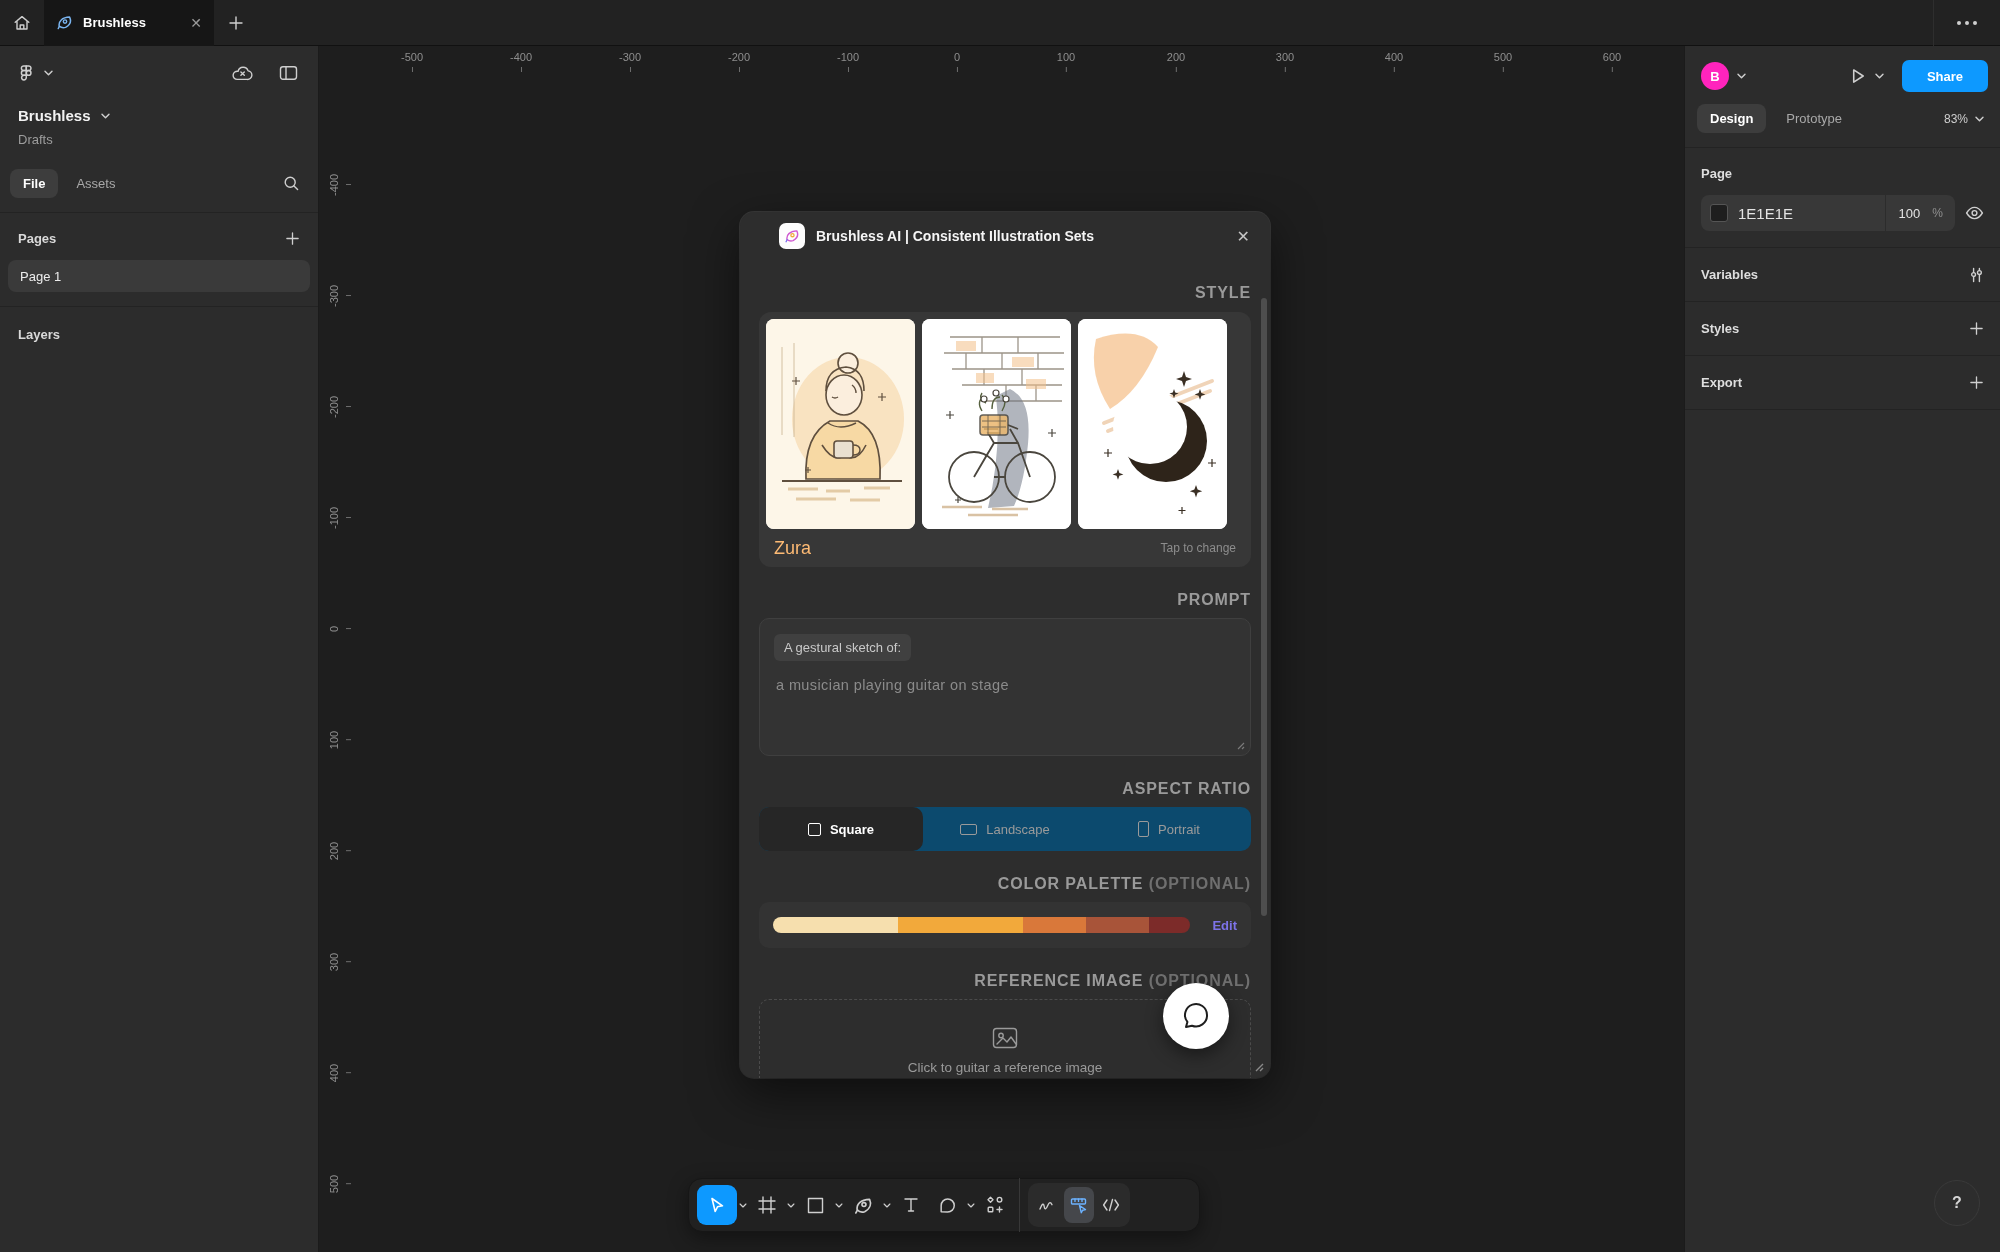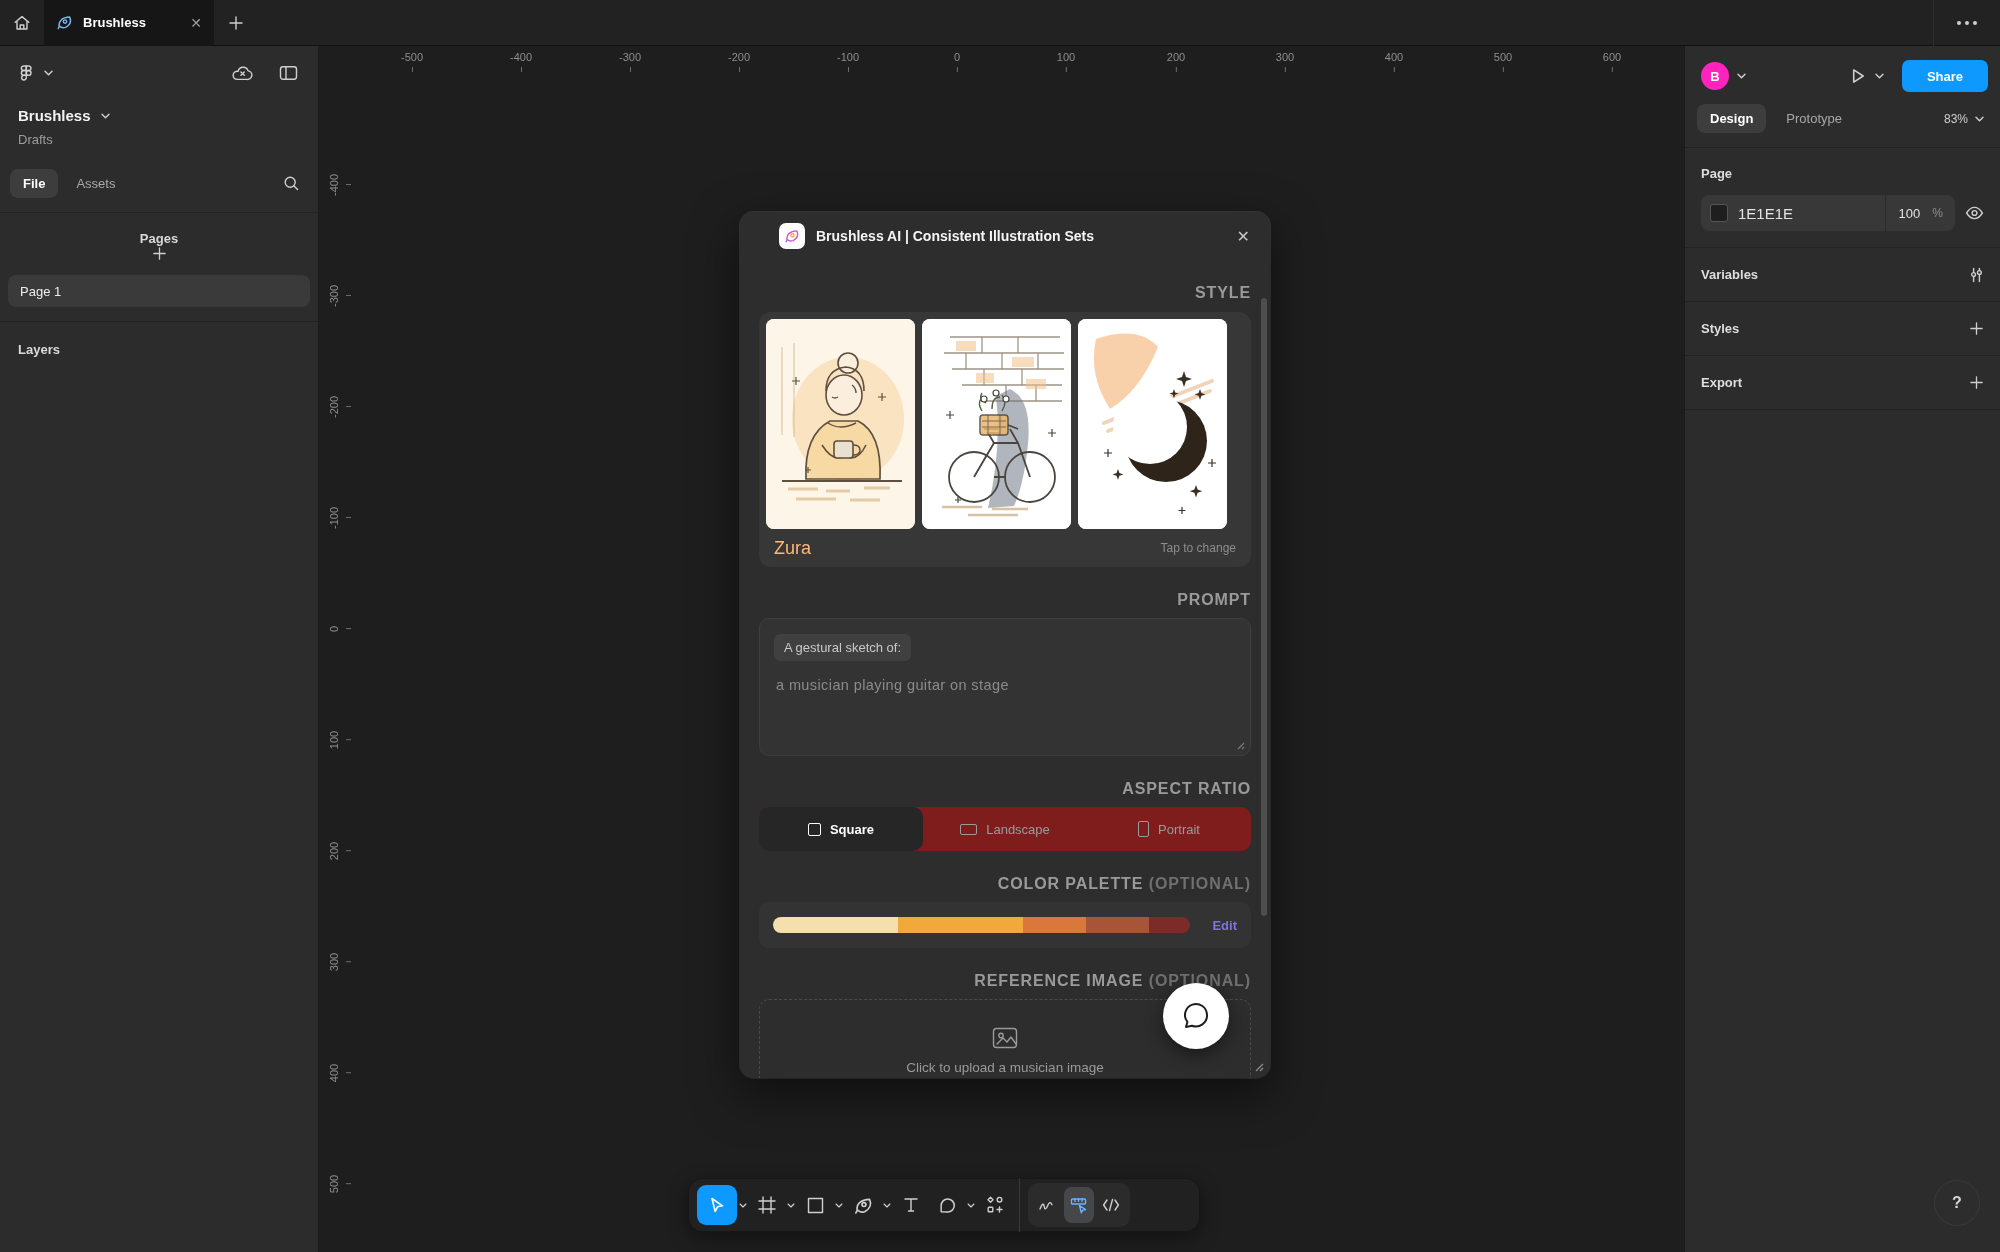--- a/index.html
+++ b/index.html
@@ -32,21 +32,21 @@
   .sb-row1 .spacer { flex:1; }
   .sb-icon { cursor:pointer; display:flex; align-items:center; }
   .sb-name { display:flex; align-items:center; gap:10px; padding:26px 0 0 18px; }
   .sb-name .nm { font-size:15px; font-weight:700; color:#f2f2f2; }
   .sb-drafts { padding:8px 0 0 18px; font-size:13px; color:#9d9d9d; }
   .sb-tabs { display:flex; align-items:center; padding:22px 18px 14px 10px; }
   .pill { background:#3d3d3d; border-radius:8px; padding:7px 13px; font-size:13px; color:#fff; font-weight:600; cursor:pointer; }
   .sb-assets { margin-left:18px; font-size:13px; color:#a8a8a8; cursor:pointer; }
   .sb-tabs .spacer { flex:1; }
   .hdiv { height:1px; background:#232323; }
-  .sb-section { display:flex; align-items:center; padding:18px 18px 10px 18px;flex-direction:column; }
+  .sb-section { display:flex; align-items:center; padding:18px 18px 10px 18px; }
   .sb-section .lbl { font-size:13px; font-weight:600; color:#d9d9d9; flex:1; }
   .page-item { margin:4px 8px; height:32px; background:#3a3a3a; border-radius:8px; display:flex; align-items:center; padding:0 12px; font-size:13px; color:#ececec; cursor:pointer; }
   .sb-layers { padding:20px 18px 14px 18px; font-size:13px; font-weight:600; color:#d9d9d9; }
 
   
   .ruler-num { position:absolute; font-size:11px; color:#8e8e8e; transform:translateX(-50%); }
   .ruler-num::after { content:""; position:absolute; left:50%; top:16px; width:1px; height:5px; background:#6e6e6e; }
   .ruler-num-v { position:absolute; font-size:11px; color:#8e8e8e; transform:translate(-50%,-50%) rotate(-90deg); }
   .ruler-num-v::after { content:""; position:absolute; left:50%; top:18px; width:1px; height:5px; background:#6e6e6e; }
 
@@ -87,21 +87,21 @@
   .style-card { margin-top:10px; background:#373737; border-radius:12px; padding:7px 7px 0 7px; }
   .thumbs { display:flex; gap:7px; }
   .thumb { width:149px; height:210px; border-radius:8px; overflow:hidden; background:#fff; cursor:pointer; }
   .style-foot { height:38px; display:flex; align-items:center; padding:0 8px; }
   .style-name { font-size:18px; font-weight:400; color:#fdba74; flex:1; }
   .style-hint { font-size:12px; color:#8d8d8d; }
   .prompt-box { position:relative; margin-top:9px; height:138px; background:#333333; border:1px solid #3f3f3f; border-radius:10px; cursor:text; }
   .prompt-chip { position:absolute; left:14px; top:15px; background:#404040; border-radius:6px; padding:6px 10px; font-size:13px; color:#c9c9c9; }
   .prompt-ph { position:absolute; left:16px; top:58px; font-size:14.5px; color:#8b8b8b; letter-spacing:.4px; }
   .ta-grip { position:absolute; right:5px; bottom:5px; width:10px; height:10px; }
-  .seg { margin-top:9px; height:44px; background:#7f1d1d; border-radius:10px; display:flex; padding:0; }
+  .seg { margin-top:9px; height:44px; background:#0c4a6e; border-radius:10px; display:flex; padding:0; }
   .seg button { flex:1; border:none; background:transparent; border-radius:10px; display:flex; align-items:center; justify-content:center; gap:9px; font-family:inherit; font-size:13px; color:#9a9a9a; cursor:pointer; }
   .seg button.active { background:#262626; color:#fff; font-weight:700; }
   .ar-ic { display:inline-block; border:1.6px solid #9a9a9a; border-radius:2px; }
   .active .ar-ic { border-color:#fff; }
   .ar-sq { width:13px; height:13px; }
   .ar-ls { width:17px; height:11px; }
   .ar-pt { width:11px; height:16px; }
   .palette-row { margin-top:9px; height:46px; background:#333333; border-radius:10px; display:flex; align-items:center; padding:0 14px; }
   .palette-bar { flex:1; height:16px; border-radius:8px; overflow:hidden; display:flex; }
   .palette-bar div { height:100%; }
@@ -447,21 +447,21 @@
     <div class="m-label sec-gap">
       <span>REFERENCE IMAGE</span>
       <span class="opt">(OPTIONAL)</span>
     </div>
     <div class="upload">
       <svg width="26" height="22" viewBox="0 0 26 22" class="ic" style="stroke:#9a9a9a">
         <rect x="1.5" y="1.5" width="23" height="19" rx="3"></rect>
         <circle cx="9" cy="8.5" r="2.2"></circle>
         <path d="M5 17l6-6 4 4 4-5 5 7"></path>
       </svg>
-      <span class="upload-hint">Click to upload a musician image</span>
+      <span class="upload-hint">Click to guitar a reference image</span>
     </div>
   </div>
 
   <div class="m-scrollthumb"></div>
   <svg class="m-resize" viewBox="0 0 12 12">
     <path d="M11 4 4 11M11 8 8 11" stroke="#8a8a8a" stroke-width="1.4"></path>
   </svg>
 </div>
 
 <div id="chat-fab">

